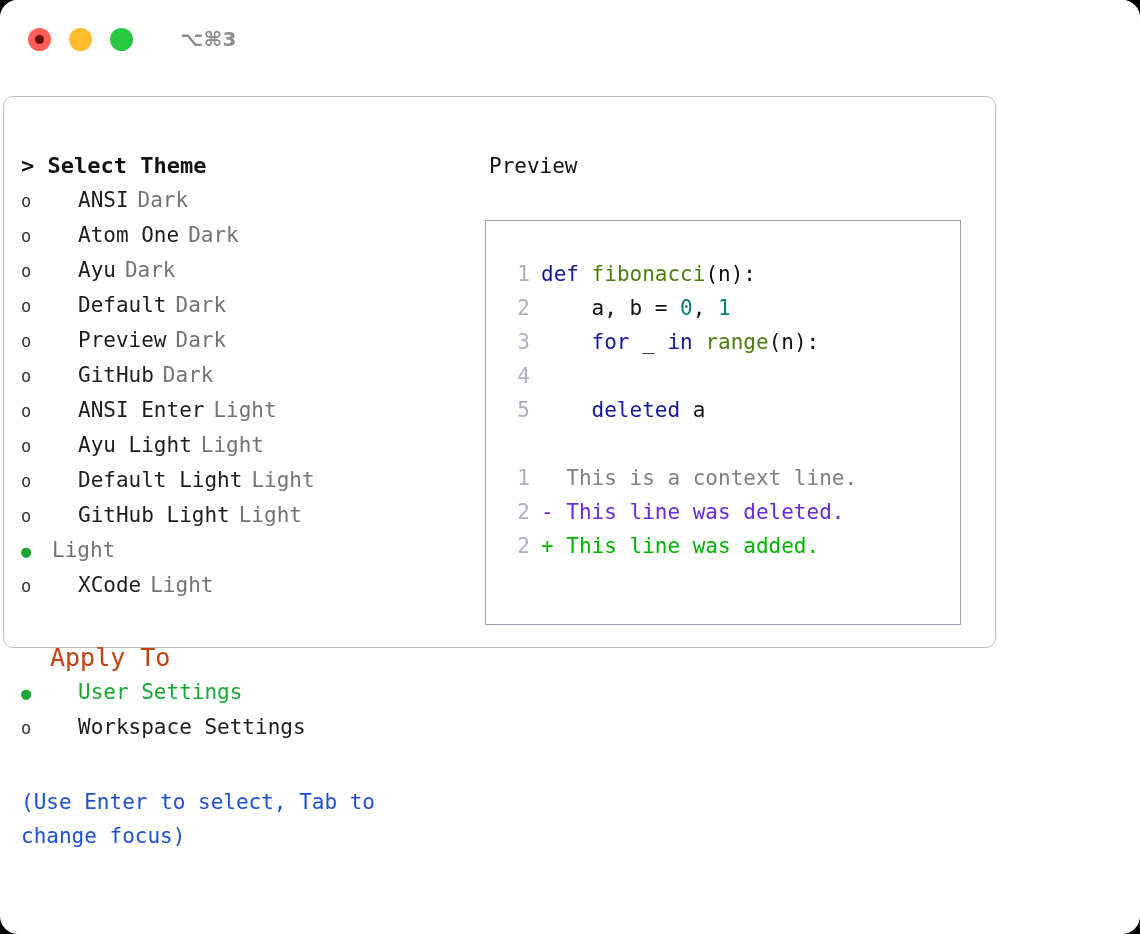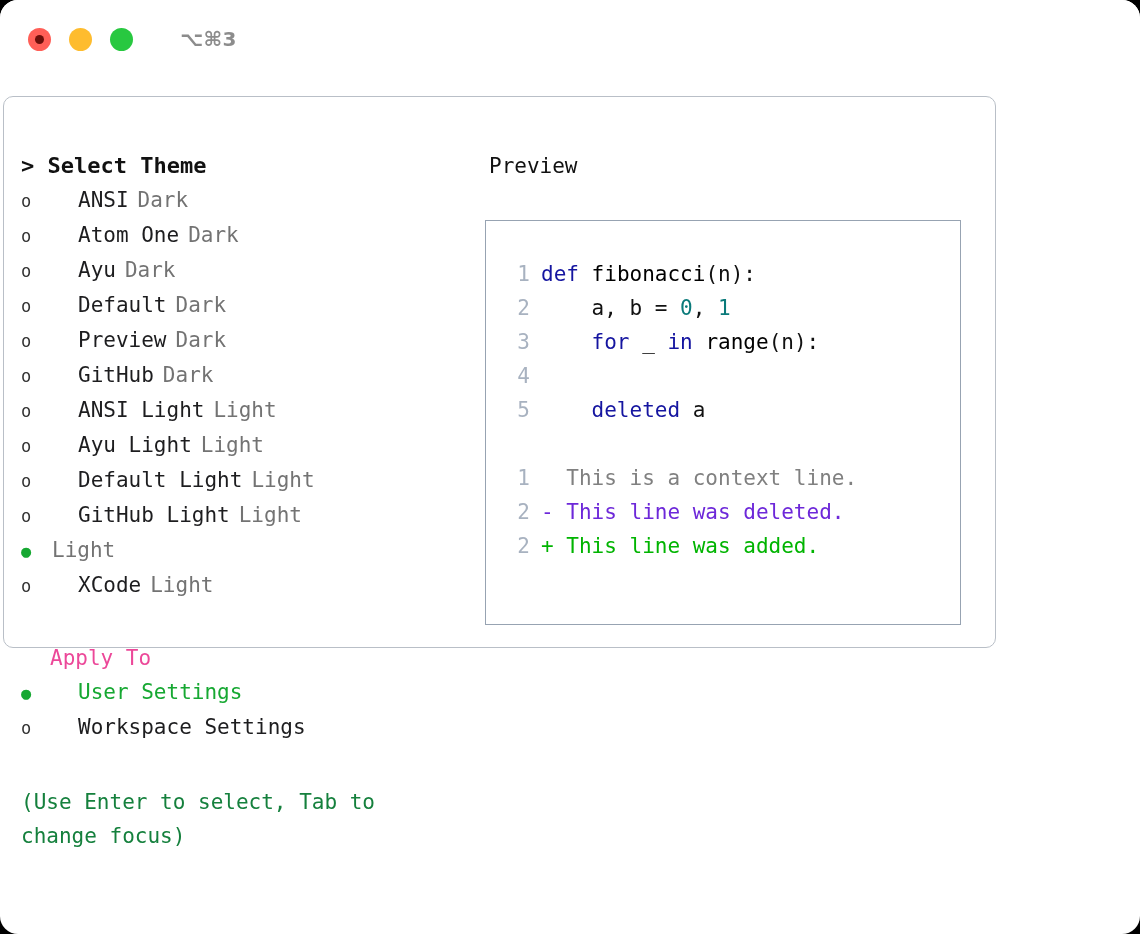--- a/index.html
+++ b/index.html
@@ -104,33 +104,33 @@
     flex: 0 0 22px;
     color: #333333;
     font-size: 17px;
   }
   .opt .marker.on { color: #16a832; font-size: 17px; }
   .opt .label  { color: #1d1d1f; margin-left: 35px; }
   .opt.selected .label { color: #16a832; }
   .opt .badge  { color: #737373; margin-left: 9px; }
 
   .apply-head {
-    font-size: 21px;
-    color: #ec4899;
+    font-size: 25px;
+    color: #c2410c;
     line-height: 34px;
     padding-left: 29px;
     white-space: pre;
   }
 
   .spacer-block { height: 38px; }
 
   .hint {
     margin-top: 40px;
     font-size: 21px;
-    color: #15803d;
+    color: #1d4ed8;
     line-height: 34px;
     max-width: 400px;
     white-space: pre-wrap;
   }
 
   
   .preview-head {
     font-size: 21px;
     color: #111111;
     line-height: 34px;
@@ -156,21 +156,21 @@
   .ln {
     width: 30px;
     flex: 0 0 30px;
     text-align: right;
     color: #a8b2c0;
     margin-right: 11px;
   }
   .code-text { white-space: pre; }
 
   .tok-kw   { color: #1515a0; }
-  .tok-fn   { color: #000000; text-align: center; }
+  .tok-fn   { color: #4d7c0f; text-align: center; }
   .tok-num  { color: #0a7a7a; }
   .tok-plain{ color: #111111; }
 
   .gap-line { height: 34px; }
 
   .diff-ctx { color: #808080; }
   .diff-del { color: #6d28d9; }
   .diff-add { color: #00b400; }
 </style>
 </head>
@@ -196,21 +196,21 @@
 
         <div class="section-head"><span class="caret">&gt;</span> <span>Select Theme</span></div>
 
         <div id="theme-list">
             <div class="opt"><span class="marker">o</span><span class="label">ANSI</span><span class="badge">Dark</span></div>
             <div class="opt"><span class="marker">o</span><span class="label">Atom One</span><span class="badge">Dark</span></div>
             <div class="opt"><span class="marker">o</span><span class="label">Ayu</span><span class="badge">Dark</span></div>
             <div class="opt"><span class="marker">o</span><span class="label">Default</span><span class="badge">Dark</span></div>
             <div class="opt"><span class="marker">o</span><span class="label">Preview</span><span class="badge">Dark</span></div>
             <div class="opt"><span class="marker">o</span><span class="label">GitHub</span><span class="badge">Dark</span></div>
-            <div class="opt"><span class="marker">o</span><span class="label">ANSI Light</span><span class="badge">Light</span></div>
+            <div class="opt"><span class="marker">o</span><span class="label">ANSI Enter</span><span class="badge">Light</span></div>
             <div class="opt"><span class="marker">o</span><span class="label">Ayu Light</span><span class="badge">Light</span></div>
             <div class="opt"><span class="marker">o</span><span class="label">Default Light</span><span class="badge">Light</span></div>
             <div class="opt"><span class="marker">o</span><span class="label">GitHub Light</span><span class="badge">Light</span></div>
             <div class="opt selected"><span class="marker on">●</span><span class="badge">Light</span></div>
             <div class="opt"><span class="marker">o</span><span class="label">XCode</span><span class="badge">Light</span></div>
           </div>
 
         <div class="spacer-block"></div>
 
         <div class="apply-head">Apply To</div>

